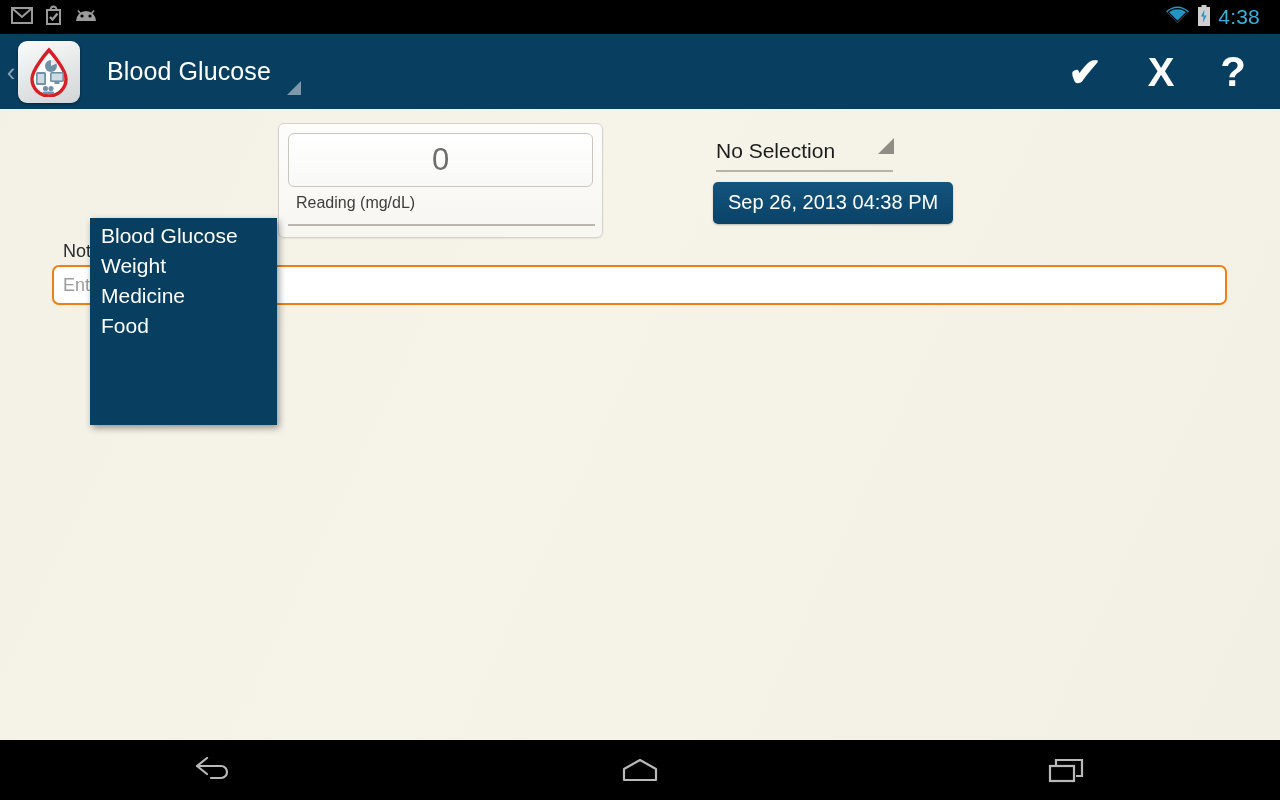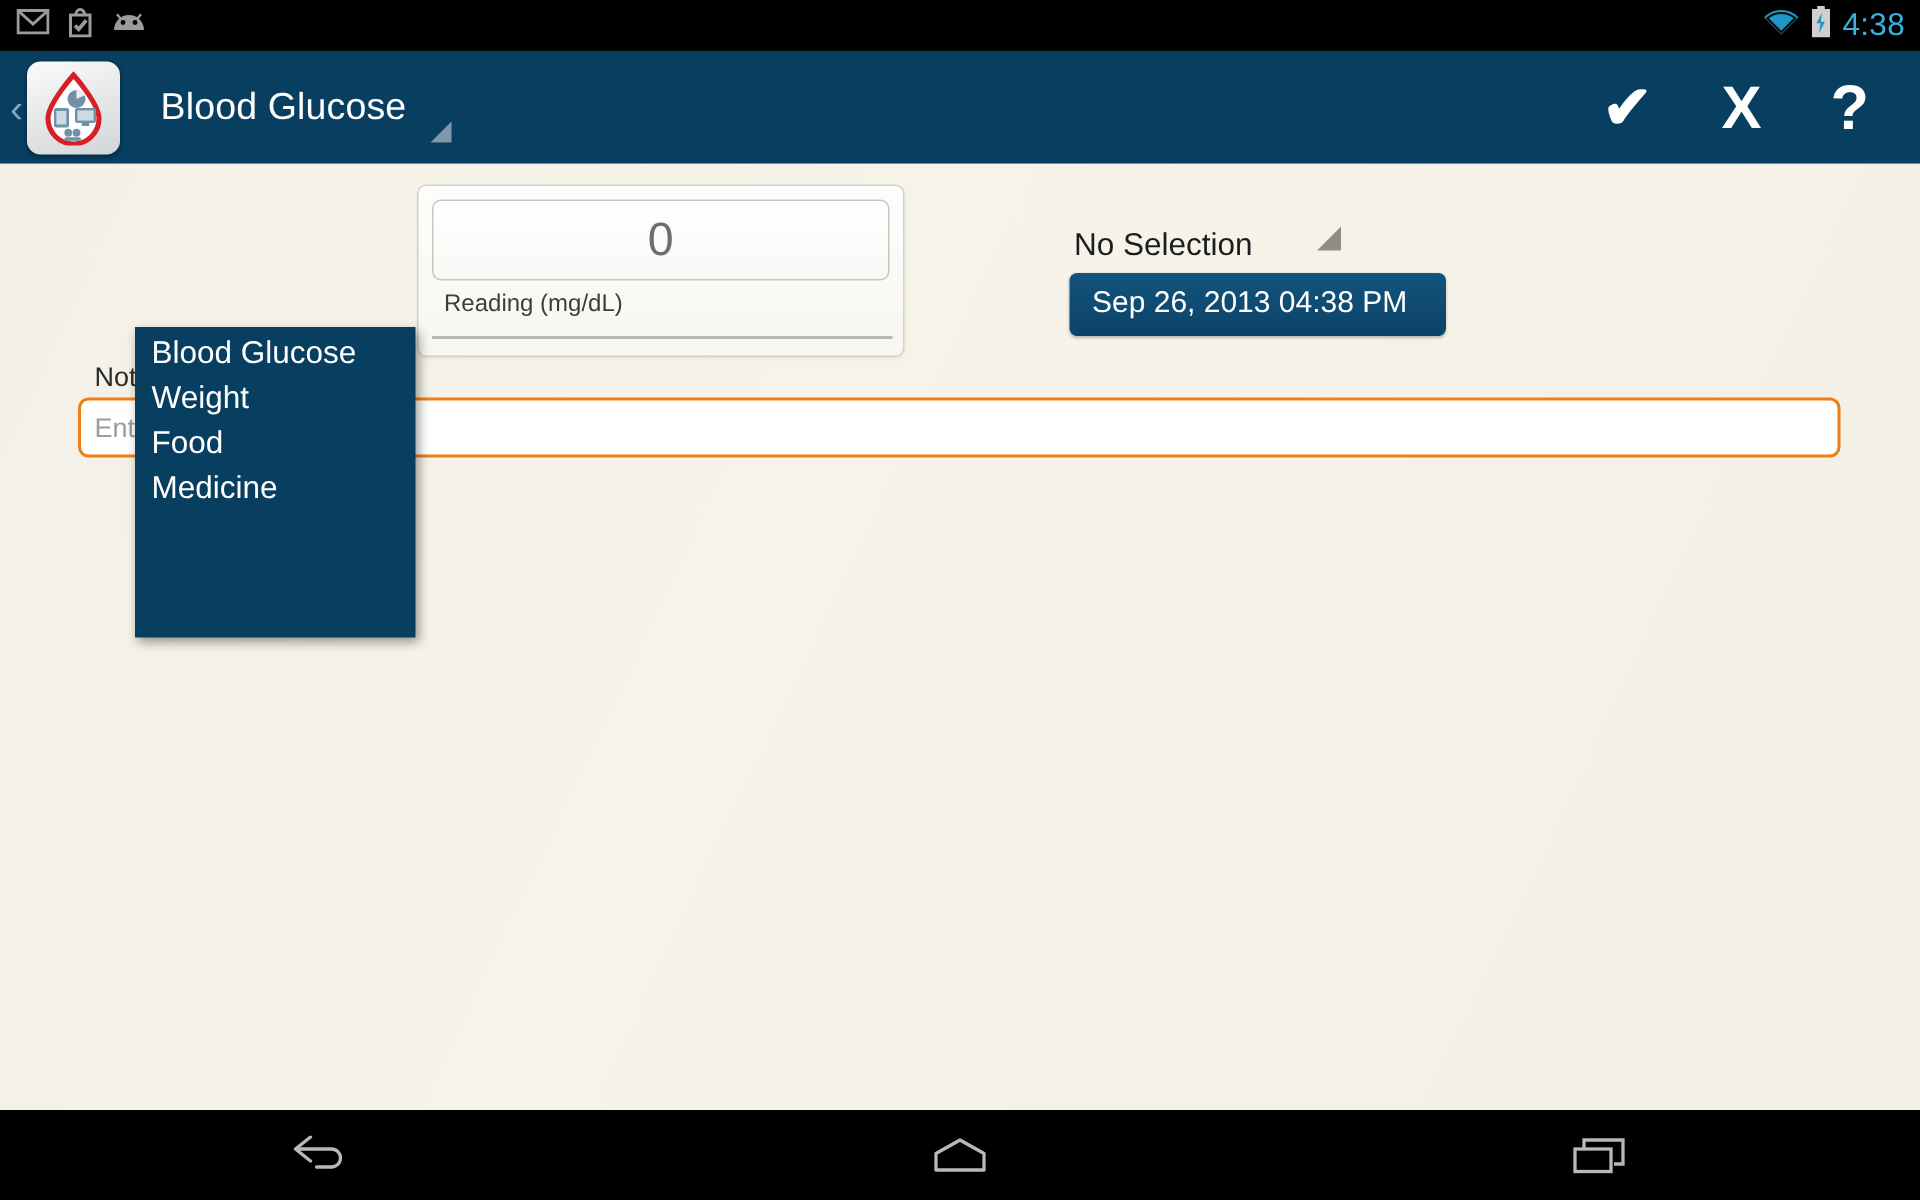--- a/index.html
+++ b/index.html
@@ -16,21 +16,21 @@
   }
 
   
   #statusbar {
     position: absolute; left: 0; top: 0;
     width: 1280px; height: 34px;
     background: #000;
     display: flex; align-items: center;
   }
   .sb-left { display: flex; align-items: center; gap: 11px; padding-left: 11px; }
-  .sb-right { margin-left: auto; display: flex; align-items: center; gap: 7px; padding-right: 10px; }
+  .sb-right { margin-left: auto; display: flex; align-items: center; gap: 7px; padding-right: 20px; }
   .sb-time {
     color: #3ab0dd; font-size: 21px; letter-spacing: .2px;
     font-family: "Liberation Sans", sans-serif;
   }
 
   
   #appbar {
     position: absolute; left: 0; top: 34px;
     width: 1280px; height: 75px;
     background: #083e60;
@@ -112,39 +112,39 @@
     font-size: 16px; color: #3d3d3d; text-align: right;
   }
   #reading-underline {
     position: absolute; left: 9px; top: 100px;
     width: 307px; height: 2px;
     background: #b8b6ad;
   }
 
   
   #selection-spinner {
-    position: absolute; left: 716px; top: 43px;
+    position: absolute; left: 716px; top: 30px;
     width: 180px; cursor: pointer;
   }
   #selection-text { font-size: 21px; color: #1d1d1d; }
   #selection-underline {
     position: absolute; left: 0; top: 31px;
     width: 177px; height: 2px; background: #b5b3aa;
   }
   #selection-tri {
     position: absolute; right: 2px; bottom: 9px;
     width: 0; height: 0;
     border-left: 16px solid transparent;
     border-bottom: 16px solid #8f8d85;
   }
 
   
   #date-button {
     position: absolute; left: 713px; top: 73px;
-    padding: 9px 26px 10px 15px;
+    padding: 9px 15px 10px 15px;
     background: linear-gradient(180deg,#13547d 0%,#0b4268 100%);
     border-radius: 5px;
     color: #ffffff; font-size: 20px;
     box-shadow: 0 1px 2px rgba(0,0,0,.25);
     cursor: pointer; white-space: nowrap;
   }
 
   
   #notes-label {
     position: absolute; left: 63px; top: 132px;
@@ -286,22 +286,22 @@
     </div>
 
     <div id="date-button">Sep 26, 2013 04:38 PM</div>
 
     <div id="notes-label">Notes</div>
     <input id="notes-input" type="text" placeholder="Enter Notes" style="">
 
     <div id="dropdown">
       <div class="dd-item">Blood Glucose</div>
       <div class="dd-item">Weight</div>
+      <div class="dd-item">Medicine</div>
       <div class="dd-item">Food</div>
-      <div class="dd-item">Medicine</div>
     </div>
 
   </div>
 
   <div id="navbar">
     <div class="nav-btn">
       <svg width="38" height="26" viewBox="0 0 38 26">
         <path d="M3 9 L13 1 M3 9 L13 17 M3 9 H27 a6 6 0 0 1 0 12 H17" fill="none" stroke="#b9b9b9" stroke-width="2.2" stroke-linecap="round" stroke-linejoin="round"></path>
       </svg>
     </div>

